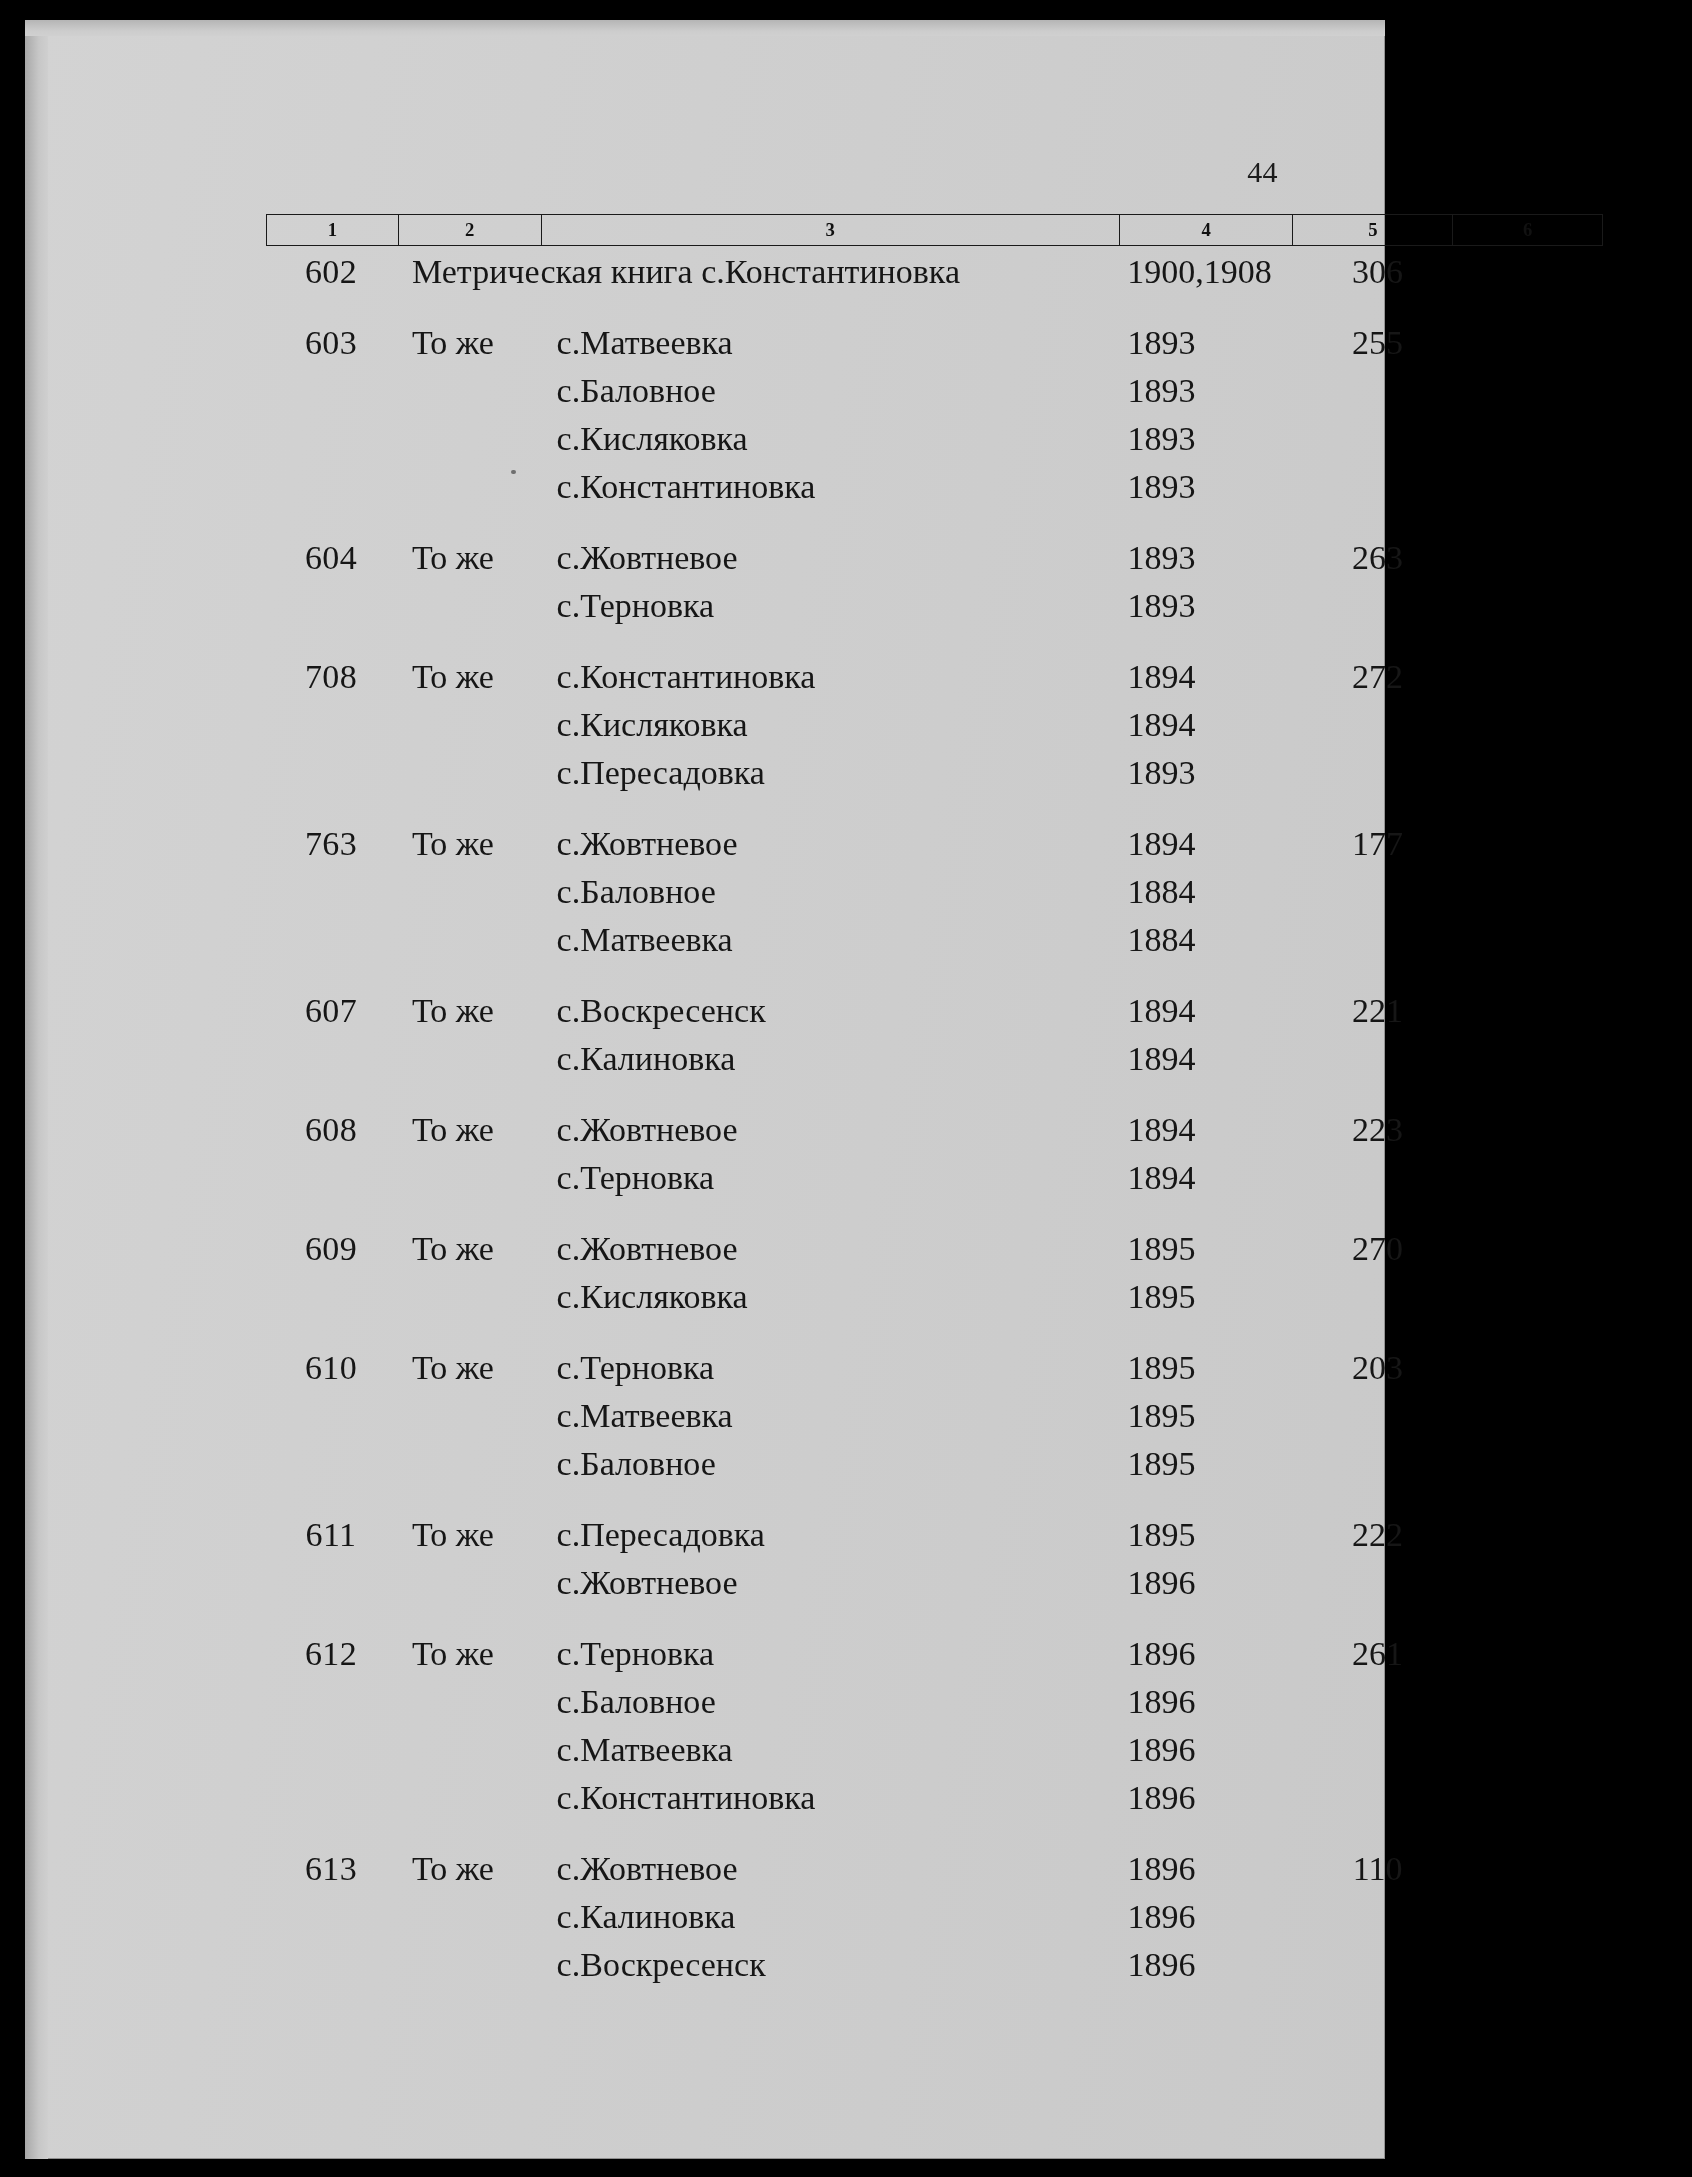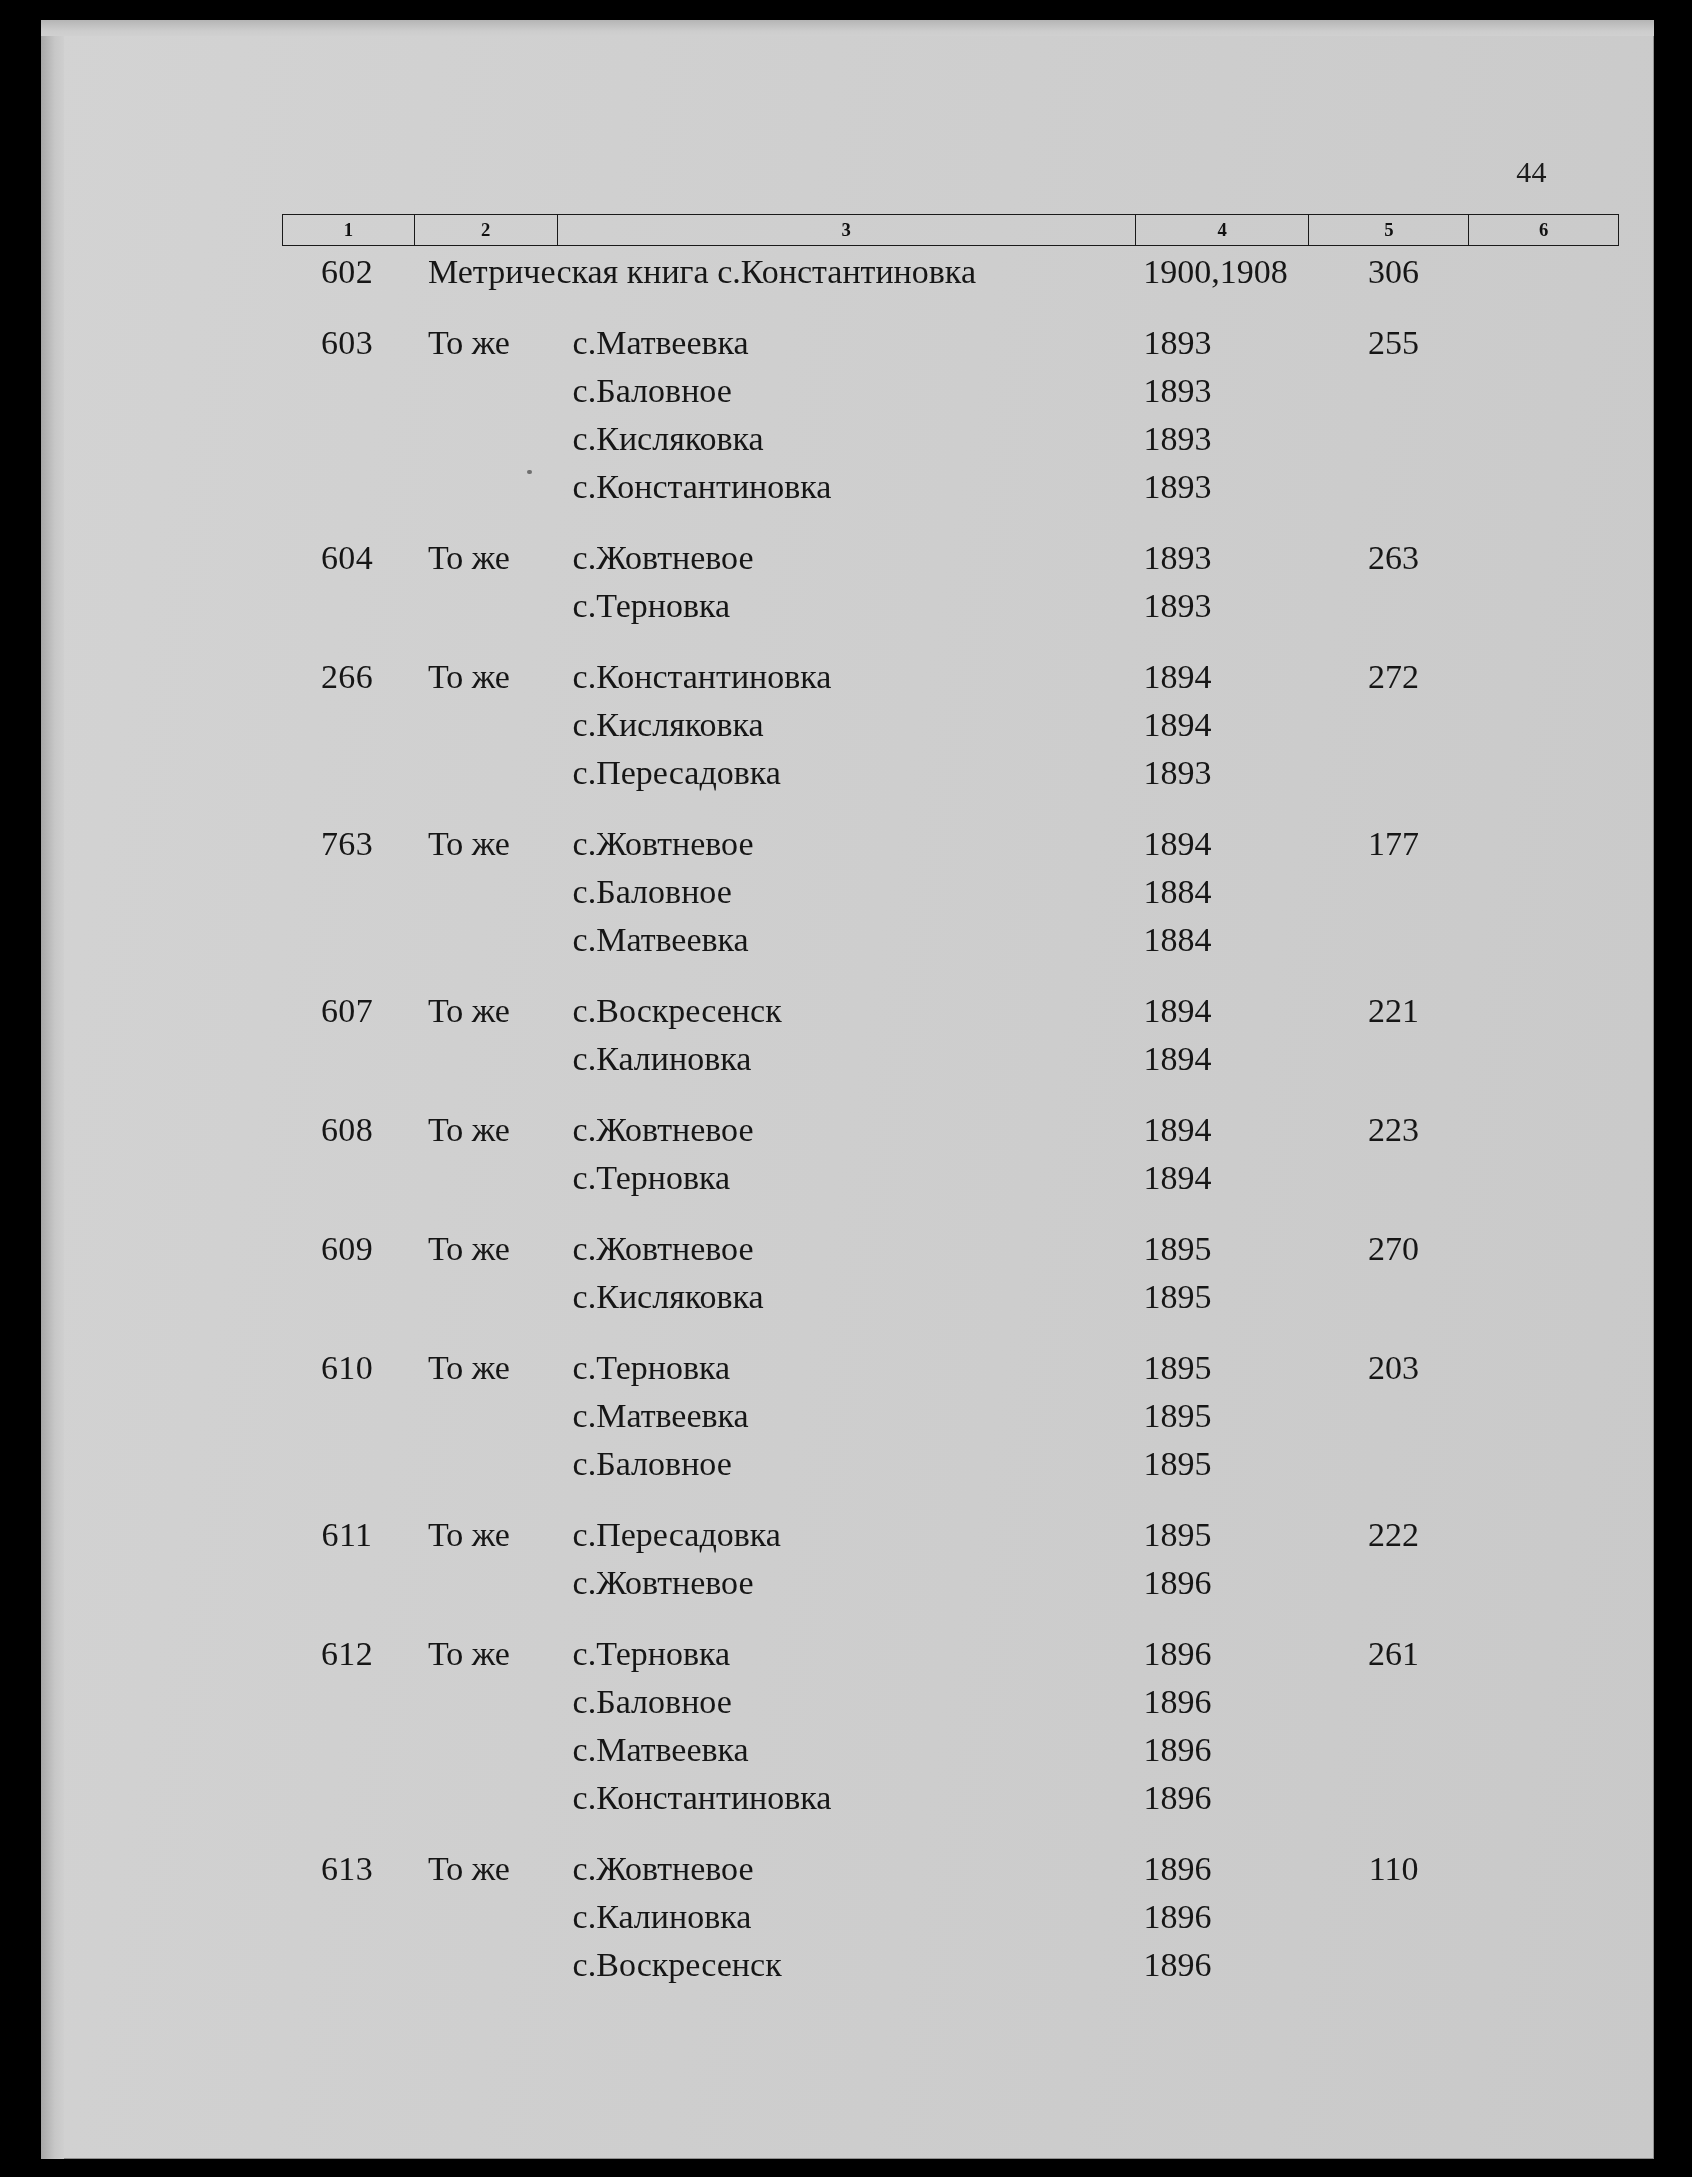--- a/index.html
+++ b/index.html
@@ -9,23 +9,23 @@
   }
   body {
     width: 1692px;
     height: 2178px;
     font-family: "Liberation Serif", "DejaVu Serif", serif;
     overflow: hidden;
   }
 
   #page {
     position: absolute;
-    left: 41px;
+    left: 25px;
     top: 19.6px;
-    width: 1613px;
+    width: 1360px;
     height: 2139px;
     background: linear-gradient(100deg, #d3d3d3 0%, #cfcfcf 40%, #c9c9c9 100%);
     box-shadow: 0 0 0 0.9px #8f8f8f inset;
   }
   
   #page:before {
     content: "";
     position: absolute;
     left: 0; top: 0; bottom: 0;
     width: 23px;
@@ -223,21 +223,21 @@
             <div class="c1"></div>
             <div class="c2"></div>
             <div class="c3">с.Терновка</div>
             <div class="c4">1893</div>
             <div class="c5"></div>
             <div class="c6"></div>
           </div>
         </div>
         <div class="group">
           <div class="row">
-            <div class="c1">266</div>
+            <div class="c1">708</div>
             <div class="c2">То же</div>
             <div class="c3">с.Константиновка</div>
             <div class="c4">1894</div>
             <div class="c5">272</div>
             <div class="c6"></div>
           </div>
           <div class="row">
             <div class="c1"></div>
             <div class="c2"></div>
             <div class="c3">с.Кисляковка</div>

